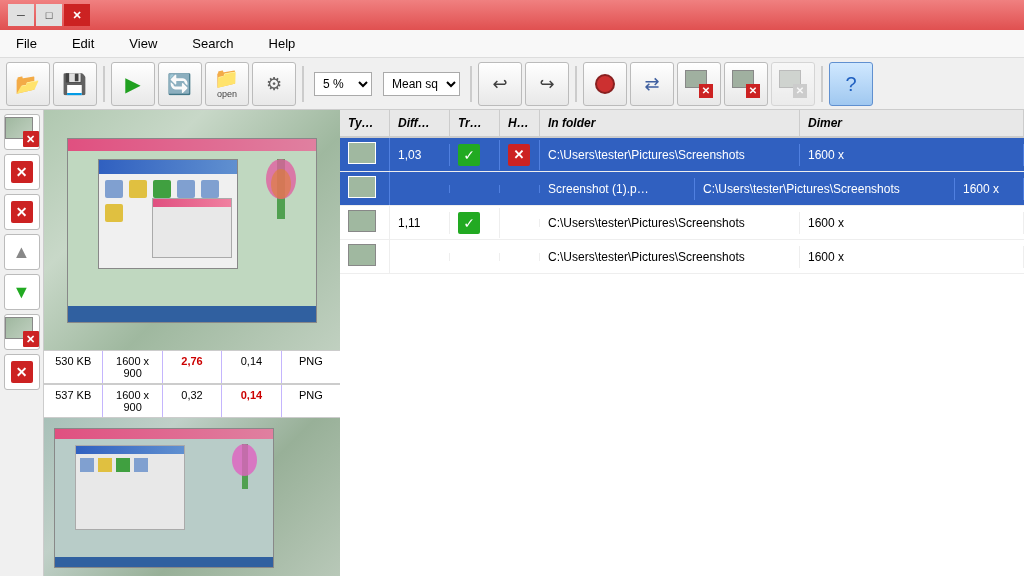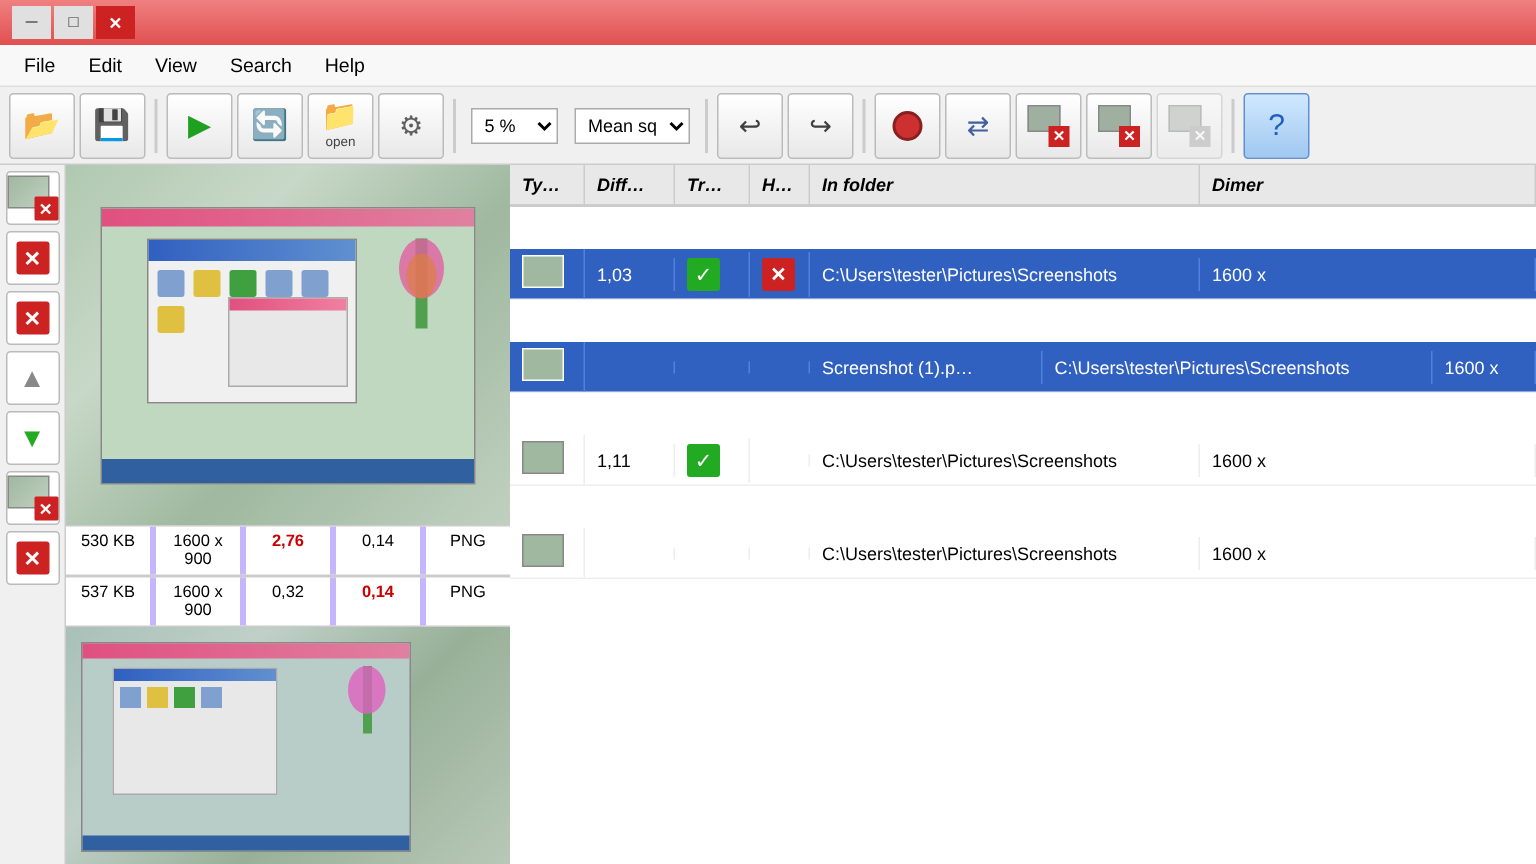--- a/index.html
+++ b/index.html
@@ -25,21 +25,21 @@
     .title-btn.close { background: #cc2222; color: white; font-weight: bold; }
 
     
     .menu-bar {
       background: #f8f8f8;
       height: 28px;
       display: flex;
       align-items: center;
       padding: 0 6px;
       border-bottom: 1px solid #ddd;
-      gap: 2px;
+      gap: 15px;
     }
     .menu-item {
       padding: 4px 10px;
       cursor: pointer;
       border-radius: 3px;
       font-size: 13px;
     }
 
     
     .toolbar {
@@ -151,21 +151,21 @@
     .image-info {
       display: flex;
       background: white;
       border-top: 1px solid #ccc;
       border-bottom: 1px solid #ccc;
     }
     .info-cell {
       flex: 1;
       padding: 4px 6px;
       font-size: 11px;
-      border-right: 4px solid #c4b5fd;
+      border-right: 1px solid #c4b5fd;
       text-align: center;
     }
     .info-cell.highlight { color: #cc0000; font-weight: bold; }
     .info-cell:last-child { border-right: none; }
 
     .image-info-row2 {
       display: flex;
       background: white;
       border-bottom: 1px solid #ccc;
     }
@@ -242,21 +242,20 @@
       font-style: italic;
     }
 
     .file-table-body { flex: 1; overflow: hidden; }
     .file-row {
       display: flex;
       align-items: center;
       border-bottom: 1px solid #eee;
       font-size: 12px;
       cursor: pointer;
-      margin-top: 28px;
     }
     .file-row.selected { background: #3060c0; color: white; }
     .file-row.selected .file-cell { color: white; }
 
     .file-cell {
       padding: 4px 8px;
       border-right: 1px solid #eee;
       white-space: nowrap;
       overflow: hidden;
       text-overflow: ellipsis;

